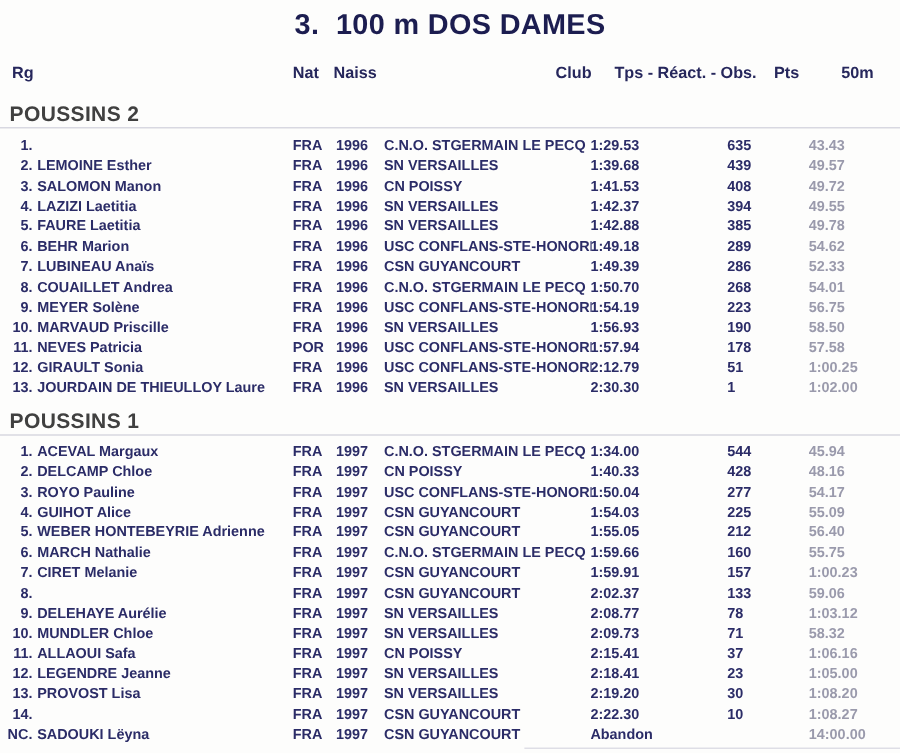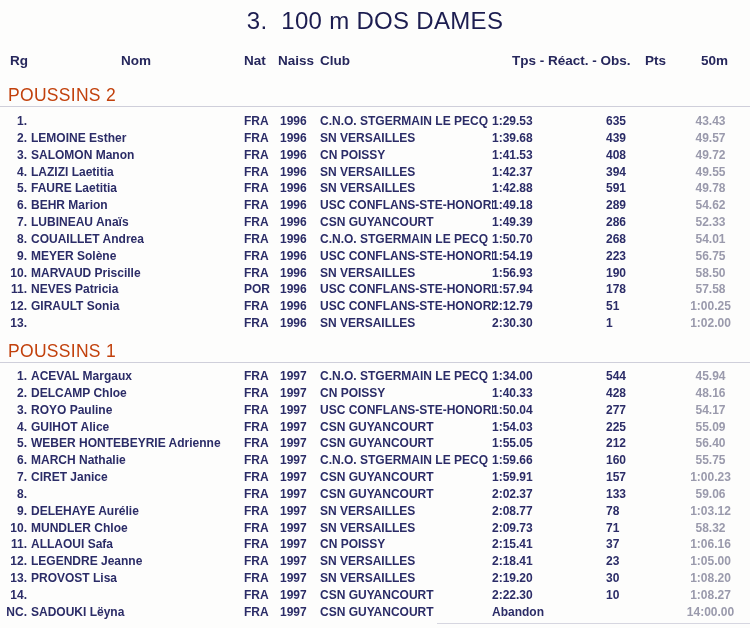--- a/index.html
+++ b/index.html
@@ -4,78 +4,77 @@
 <style>
   html,body{margin:0;padding:0;background:#fff;}
   .page{
     position:relative;width:750px;height:628px;
     background:#fdfdfc;overflow:hidden;
     font-family:"Liberation Sans",sans-serif;
     -webkit-font-smoothing:antialiased;
   }
   .title{
     position:absolute;top:7px;left:0;width:750px;
-    text-align:center;font-size:24px;font-weight:normal;
+    text-align:center;font-size:24px;font-weight:bold;
     color:#1c1d50;white-space:pre;letter-spacing:.3px;
   }
   .colheads{
     position:absolute;top:53px;left:0;width:750px;height:18px;
     font-size:13.5px;font-weight:bold;color:#26275c;
   }
   .colheads span{position:absolute;top:0;white-space:nowrap;}
   .ch-rg{left:10px}
   .ch-nom{left:31px;width:210px;text-align:center}
   .ch-nat{left:244px}
   .ch-naiss{left:278px}
-  .ch-club{left:320px;width:173px;text-align:left}
+  .ch-club{left:320px;width:173px;text-align:right}
   .ch-tps{left:512px}
   .ch-pts{left:645px}
   .ch-50m{left:701px}
 
   .section{position:absolute;left:0;width:750px;}
   .section.sec0{top:86px}
   .section.sec1{top:342px}
   .sec-header{
     height:20px;line-height:19px;padding-left:8px;
     border-bottom:1px solid #cfcfda;
-    font-size:17.5px;font-weight:normal;color:#c2410c;letter-spacing:.3px;
+    font-size:17.5px;font-weight:bold;color:#404040;letter-spacing:.3px;
   }
   .rows{position:absolute;left:0;width:750px;}
   .section.sec0 .rows{top:27px}
   .section.sec1 .rows{top:26px}
 
   .row{
     position:relative;height:16.85px;line-height:16.85px;
     font-size:12px;font-weight:bold;color:#2b2c67;
   }
   .row span{position:absolute;top:0;white-space:nowrap;}
   .c-rg{left:0;width:27px;text-align:right}
   .c-name{left:31px}
   .c-nat{left:244px}
   .c-year{left:280px}
   .c-club{left:320px;width:173px;overflow:hidden}
   .c-time{left:492px}
   .c-pts{left:606px}
-  .c-split{left:674px;width:73px;text-align:center;color:#9a9aac}
+  .c-split{left:674px;width:73px;text-align:left;color:#9a9aac}
 
   .bottom-line{
     position:absolute;top:623px;left:437px;width:313px;height:1px;
     background:#d6d6e0;
   }
 </style>
 </head>
 <body>
 
 <div class="page">
 
   <div class="title">3.  100 m DOS DAMES</div>
 
   <div class="colheads">
     <span class="ch-rg">Rg</span>
-    <span class="ch-nom">Nom</span>
     <span class="ch-nat">Nat</span>
     <span class="ch-naiss">Naiss</span>
     <span class="ch-club">Club</span>
     <span class="ch-tps">Tps - Réact. - Obs.</span>
     <span class="ch-pts">Pts</span>
     <span class="ch-50m">50m</span>
   </div>
 
   <div id="sections-root">
   <div class="section sec0">
@@ -124,21 +123,21 @@
     <span class="c-split">49.55</span>
   </div>
 
   <div class="row">
     <span class="c-rg">5.</span>
     <span class="c-name">FAURE Laetitia</span>
     <span class="c-nat">FRA</span>
     <span class="c-year">1996</span>
     <span class="c-club">SN VERSAILLES</span>
     <span class="c-time">1:42.88</span>
-    <span class="c-pts">591</span>
+    <span class="c-pts">385</span>
     <span class="c-split">49.78</span>
   </div>
 
   <div class="row">
     <span class="c-rg">6.</span>
     <span class="c-name">BEHR Marion</span>
     <span class="c-nat">FRA</span>
     <span class="c-year">1996</span>
     <span class="c-club">USC CONFLANS-STE-HONORINE</span>
     <span class="c-time">1:49.18</span>
@@ -207,20 +206,21 @@
     <span class="c-nat">FRA</span>
     <span class="c-year">1996</span>
     <span class="c-club">USC CONFLANS-STE-HONORINE</span>
     <span class="c-time">2:12.79</span>
     <span class="c-pts">51</span>
     <span class="c-split">1:00.25</span>
   </div>
 
   <div class="row">
     <span class="c-rg">13.</span>
+    <span class="c-name">JOURDAIN DE THIEULLOY Laure</span>
     <span class="c-nat">FRA</span>
     <span class="c-year">1996</span>
     <span class="c-club">SN VERSAILLES</span>
     <span class="c-time">2:30.30</span>
     <span class="c-pts">1</span>
     <span class="c-split">1:02.00</span>
   </div>
 </div>
   </div>
 
@@ -288,21 +288,21 @@
     <span class="c-nat">FRA</span>
     <span class="c-year">1997</span>
     <span class="c-club">C.N.O. STGERMAIN LE PECQ</span>
     <span class="c-time">1:59.66</span>
     <span class="c-pts">160</span>
     <span class="c-split">55.75</span>
   </div>
 
   <div class="row">
     <span class="c-rg">7.</span>
-    <span class="c-name">CIRET Janice</span>
+    <span class="c-name">CIRET Melanie</span>
     <span class="c-nat">FRA</span>
     <span class="c-year">1997</span>
     <span class="c-club">CSN GUYANCOURT</span>
     <span class="c-time">1:59.91</span>
     <span class="c-pts">157</span>
     <span class="c-split">1:00.23</span>
   </div>
 
   <div class="row">
     <span class="c-rg">8.</span>

